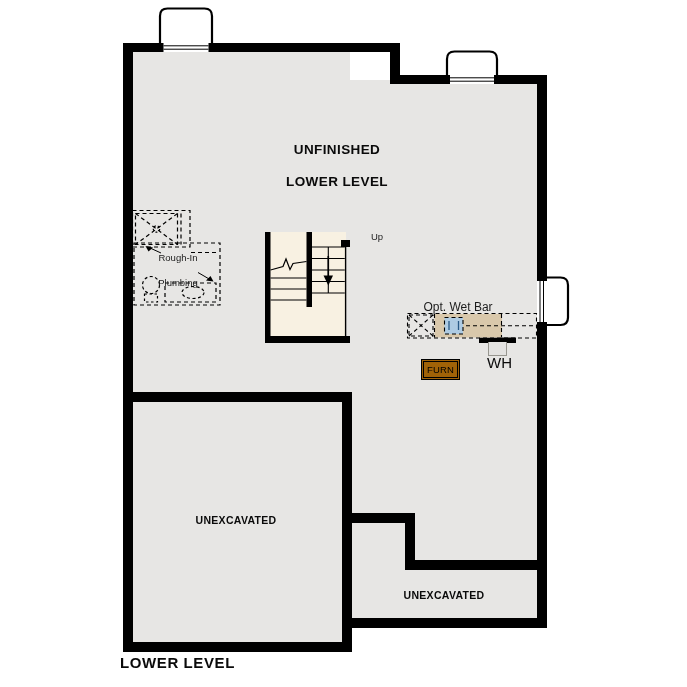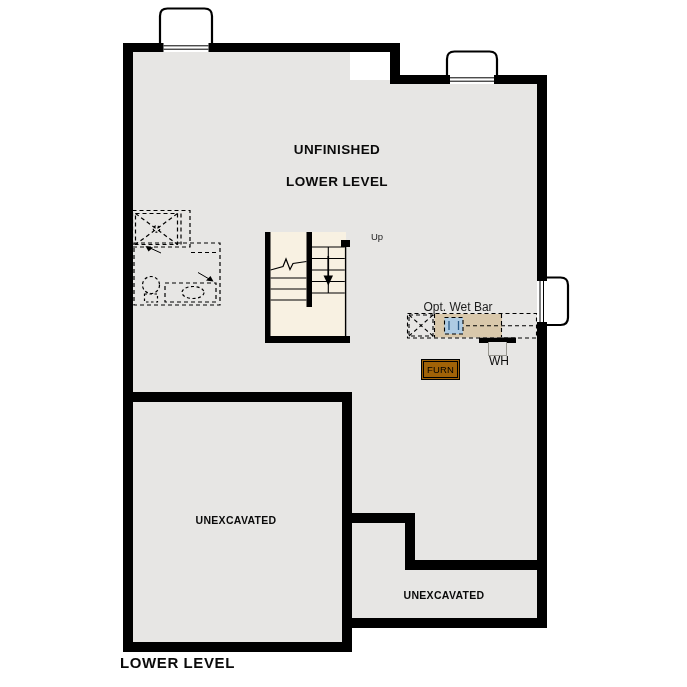--- a/index.html
+++ b/index.html
@@ -7,21 +7,21 @@
     position:relative;width:593px;height:687px;background:#ffffff;overflow:hidden;
     font-family:"Liberation Sans","DejaVu Sans",sans-serif;color:#000;
   }
   .stage svg{position:absolute;left:0;top:0;}
   .lbl{position:absolute;color:#0a0a0a;white-space:pre-line;}
   .lbl.center{text-align:center;}
   .room-title{left:257px;top:142px;width:160px;font-size:13.5px;font-weight:bold;line-height:16px;letter-spacing:.4px;}
   .up-label{left:316px;top:231px;width:26px;font-size:9.5px;color:#222;margin-left:48px;}
   .plumbing-label{left:136px;top:252px;width:84px;font-size:9.5px;line-height:12.5px;color:#1c1c1c;}
   .wetbar-label{left:417px;top:300px;width:82px;font-size:12px;color:#1c1c1c;}
-  .wh-label{left:487px;top:354px;width:24px;font-size:12px;}
+  .wh-label{left:487px;top:354px;width:24px;font-size:15px;}
   .unexc-left{left:166px;top:514px;width:140px;font-size:10.5px;font-weight:bold;letter-spacing:.3px;}
   .unexc-right{left:374px;top:589px;width:140px;font-size:10.5px;font-weight:bold;letter-spacing:.3px;}
   .plan-title{left:120px;top:654px;font-size:15px;font-weight:bold;letter-spacing:.6px;}
   .furn-box{
     position:absolute;left:421px;top:359px;width:39px;height:21px;
     border:1.4px solid #000;background:#a16207;box-sizing:border-box;padding:1px;
   }
   .furn-inner{
     width:100%;height:100%;border:1px solid #000;box-sizing:border-box;
     display:flex;align-items:center;justify-content:center;font-size:9.5px;letter-spacing:.2px;
@@ -148,20 +148,22 @@
         <line x1="458.5" y1="321" x2="458.5" y2="330"></line>
       </g>
     </g>
   </svg>
 
   <div class="lbl center room-title"><span>UNFINISHED</span><br>
     <span>LOWER LEVEL</span></div>
 
   <div class="lbl center up-label">Up</div>
 
+  <div class="lbl center plumbing-label"><span>Rough-In</span><br>
+    <span>Plumbing</span></div>
 
   <div class="lbl center wetbar-label">Opt. Wet Bar</div>
 
   <div class="wh-box"></div>
   <div class="lbl center wh-label">WH</div>
 
   <div class="furn-box">
     <div class="furn-inner">FURN</div>
   </div>
 

